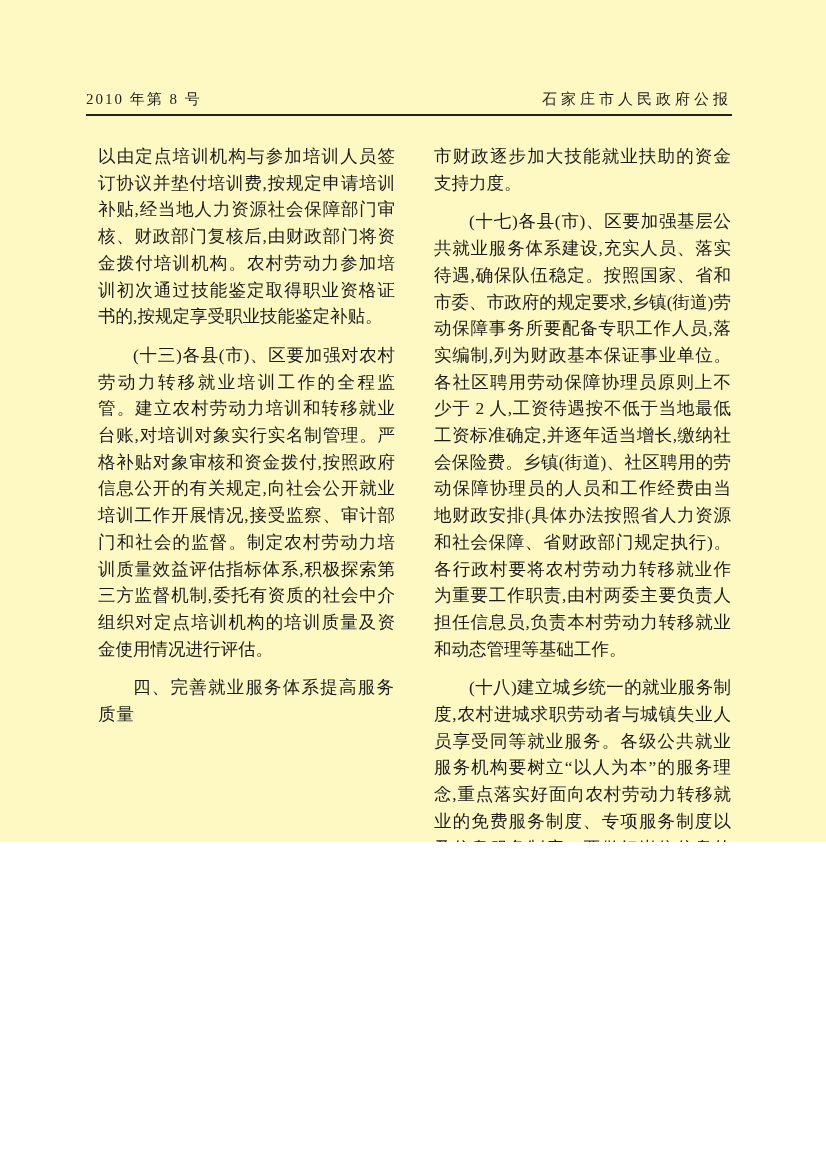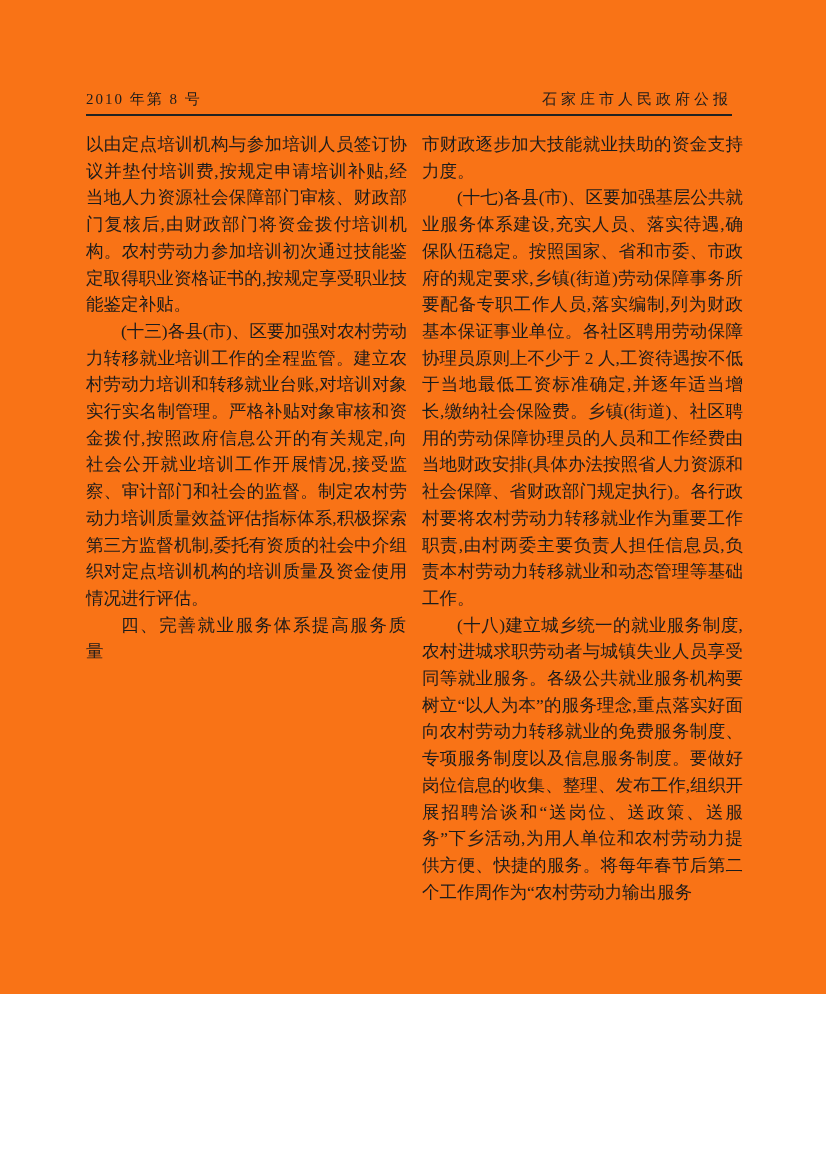--- a/index.html
+++ b/index.html
@@ -3,22 +3,22 @@
 <meta charset="utf-8">
 <style>
   html, body {
     margin: 0;
     padding: 0;
     background: #ffffff;
   }
   .page {
     position: relative;
     width: 826px;
-    height: 994px;
-    background: #f97316;
+    height: 842px;
+    background: #fef9c3;
     font-family: "Liberation Serif", "DejaVu Serif", serif;
     color: #1c1c1c;
     overflow: hidden;
   }
   .page-header {
     position: absolute;
     left: 86px;
     top: 90px;
     width: 646px;
     display: flex;
@@ -47,21 +47,21 @@
     top: 131px;
     width: 321px;
     font-size: 17.5px;
     line-height: 26.7px;
     text-align: justify;
     text-justify: inter-ideograph;
   }
   .col-left  { left: 86px;  }
   .col-right { left: 422px; }
   .col p {
-    margin: 0;
+    margin: 12px;
     padding: 0;
   }
   .indent { text-indent: 2em; }
   .section-heading {
     font-family: "Liberation Sans", "DejaVu Sans", sans-serif;
     font-weight: normal;
     letter-spacing: 1px;
   }
   .page-footer {
     position: absolute;

